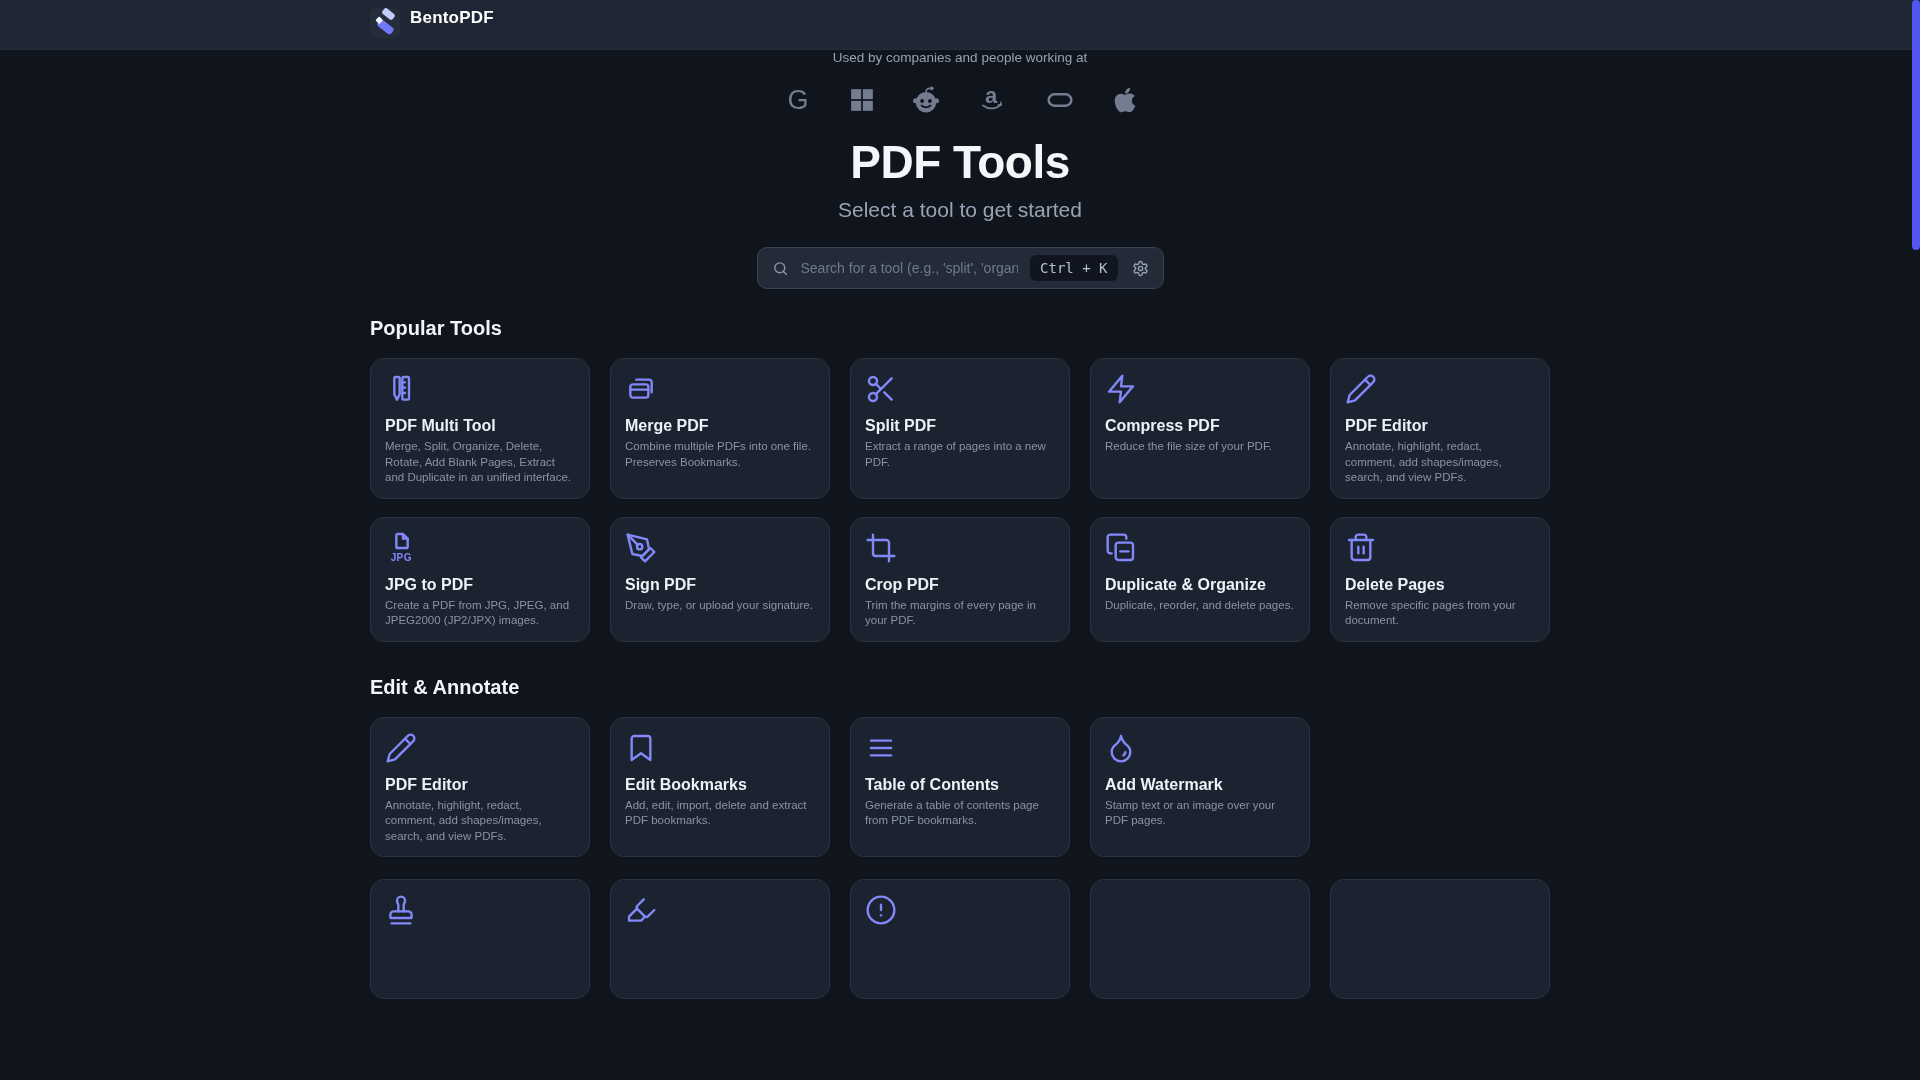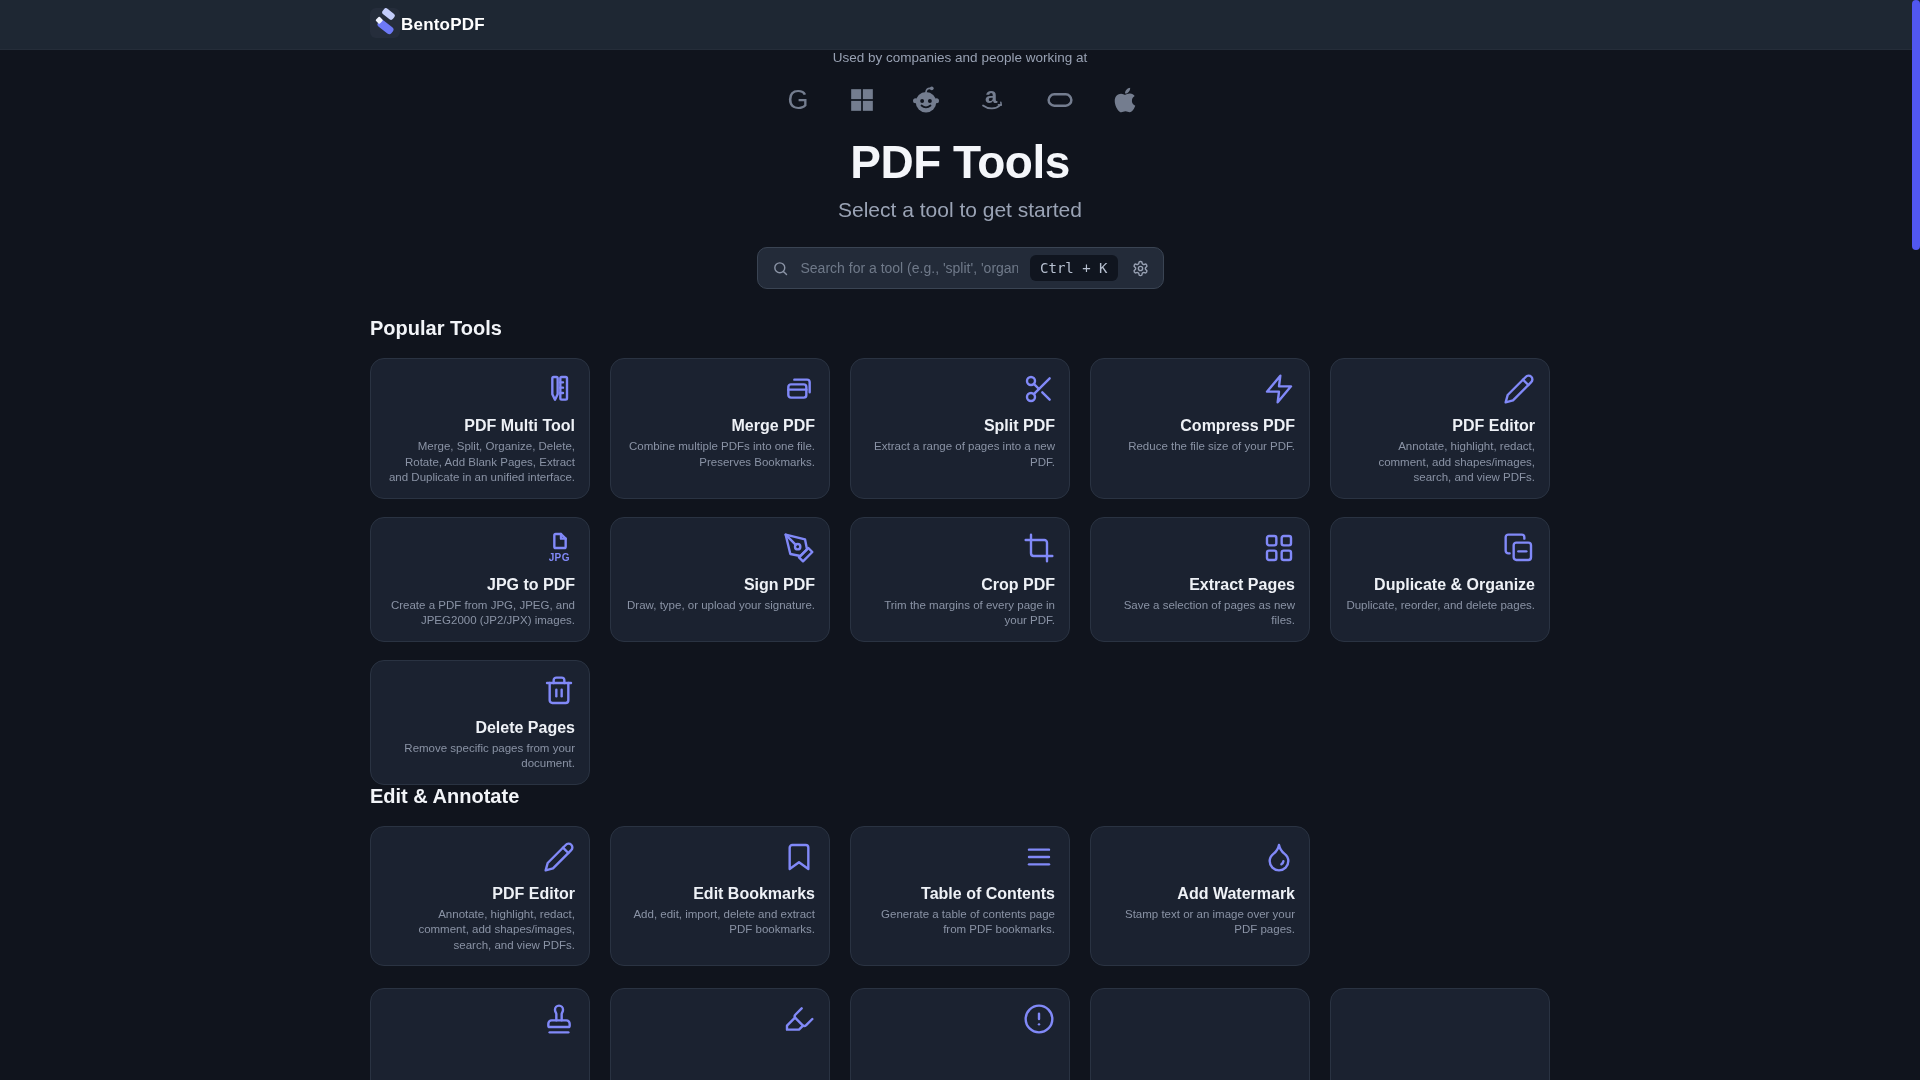--- a/index.html
+++ b/index.html
@@ -4,48 +4,48 @@
 <style>
   html,body{margin:0;padding:0}
   body{
     width:1920px;height:1080px;overflow:hidden;position:relative;
     background:#10141d;color:#f0f2f7;
     font-family:"Liberation Sans",sans-serif;
   }
   
   .navbar{height:49px;background:#1e2733;display:flex;align-items:center;border-bottom:1px solid rgba(255,255,255,0.03)}
   .nav-inner{width:1180px;margin:0 auto;display:flex;align-items:center}
-  .brand{display:flex;align-items:center;gap:1px;cursor:pointer}
+  .brand{display:flex;align-items:flex-start;gap:10px;cursor:pointer}
   .brand-name{font-size:17px;font-weight:bold;color:#fff;letter-spacing:.2px}
   
   .hero{text-align:center;}
   .social{font-size:13.5px;color:#98a1b3}
   .logos{display:flex;justify-content:center;align-items:center;gap:36px;margin-top:20px;color:#747d8f}
   .logos span{display:inline-flex;align-items:center}
   h1{font-size:46px;font-weight:700;margin:20px 0 0;color:#f4f6fa;letter-spacing:-.5px}
   .subtitle{font-size:21px;color:#9aa3b5;margin-top:9px}
   .searchbar{
     width:407px;height:42px;margin:25px auto 0;background:#232b39;border:1px solid #3a4453;
     border-radius:10px;display:flex;align-items:center;padding:0 10px 0 14px;box-sizing:border-box;gap:10px;
   }
   .search-icon{color:#8b94a6;display:flex;flex:0 0 auto}
   .searchbar input{flex:1;background:transparent;border:none;outline:none;color:#dfe4ee;font-size:14px;font-family:"Liberation Sans",sans-serif}
   .searchbar input::placeholder{color:#6f7989}
   .kbd{background:#10151f;border-radius:6px;padding:5px 10px;font-family:"DejaVu Sans Mono",monospace;font-size:14px;color:#b7c0d0;white-space:nowrap}
   .settings-btn{color:#98a1b3;display:flex;cursor:pointer;padding:0 4px}
   
   main{width:1180px;margin:28px auto 0}
-  .section{}
+  .section{margin-top:34px}
   .section:first-child{margin-top:0}
   .section.partial{margin-top:22px}
   h2{font-size:20px;font-weight:bold;margin:0 0 18px;color:#f2f4f8}
   .grid{display:grid;grid-template-columns:repeat(5,1fr);gap:18px 20px}
   .card{
     background:#1b2230;border:1px solid #2a3342;border-radius:14px;
-    padding:14px 14px 12px;text-align:right;cursor:pointer;box-sizing:border-box;
+    padding:14px 14px 12px;text-align:left;cursor:pointer;box-sizing:border-box;
   }
   .partial .card{min-height:120px}
   .card-icon{display:inline-block;height:32px;color:#8189f8}
   .card-title{font-size:16px;font-weight:bold;color:#eef1f6;margin-top:8px}
   .card-desc{font-size:11.5px;line-height:1.35;color:#8a93a5;margin-top:4px}
   
   .scrollbar{position:fixed;top:0;right:0;width:10px;height:1080px;z-index:50}
   .scroll-thumb{position:absolute;top:0;left:2px;width:8px;height:250px;border-radius:4px;background:#5157f0}
 </style>
 </head>
@@ -170,26 +170,20 @@
         <div class="card"><span class="card-icon"><svg width="32" height="32" viewBox="0 0 24 24" fill="none" stroke="currentColor" stroke-width="1.8" stroke-linecap="round" stroke-linejoin="round">
               <path d="m12 19 7-7 3 3-7 7-3-3z"></path>
               <path d="m18 13-1.5-7.5L2 2l3.5 14.5L13 18l5-5z"></path>
               <path d="m2 2 7.586 7.586"></path>
               <circle cx="11" cy="11" r="2"></circle>
             </svg></span><div class="card-title">Sign PDF</div><div class="card-desc">Draw, type, or upload your signature.</div></div>
         <div class="card"><span class="card-icon"><svg width="32" height="32" viewBox="0 0 24 24" fill="none" stroke="currentColor" stroke-width="1.8" stroke-linecap="round" stroke-linejoin="round">
               <path d="M6 2v14a2 2 0 0 0 2 2h14"></path>
               <path d="M18 22V8a2 2 0 0 0-2-2H2"></path>
             </svg></span><div class="card-title">Crop PDF</div><div class="card-desc">Trim the margins of every page in your PDF.</div></div>
-        <div class="card"><span class="card-icon"><svg width="32" height="32" viewBox="0 0 24 24" fill="none" stroke="currentColor" stroke-width="1.8" stroke-linecap="round" stroke-linejoin="round">
-              <rect x="3" y="3" width="7" height="7" rx="1.5"></rect>
-              <rect x="14" y="3" width="7" height="7" rx="1.5"></rect>
-              <rect x="3" y="14" width="7" height="7" rx="1.5"></rect>
-              <rect x="14" y="14" width="7" height="7" rx="1.5"></rect>
-            </svg></span><div class="card-title">Extract Pages</div><div class="card-desc">Save a selection of pages as new files.</div></div>
         <div class="card"><span class="card-icon"><svg width="32" height="32" viewBox="0 0 24 24" fill="none" stroke="currentColor" stroke-width="1.8" stroke-linecap="round" stroke-linejoin="round">
               <rect x="8" y="8" width="13" height="13" rx="2"></rect>
               <path d="M5 16H4a2 2 0 0 1-2-2V4a2 2 0 0 1 2-2h10a2 2 0 0 1 2 2v1"></path>
               <path d="M11.5 14.5h6"></path>
             </svg></span><div class="card-title">Duplicate &amp; Organize</div><div class="card-desc">Duplicate, reorder, and delete pages.</div></div>
         <div class="card"><span class="card-icon"><svg width="32" height="32" viewBox="0 0 24 24" fill="none" stroke="currentColor" stroke-width="1.8" stroke-linecap="round" stroke-linejoin="round">
               <path d="M3 6h18"></path>
               <path d="M19 6v13a2 2 0 0 1-2 2H7a2 2 0 0 1-2-2V6"></path>
               <path d="M8 6V4a2 2 0 0 1 2-2h4a2 2 0 0 1 2 2v2"></path>
               <path d="M10 11v5"></path>

